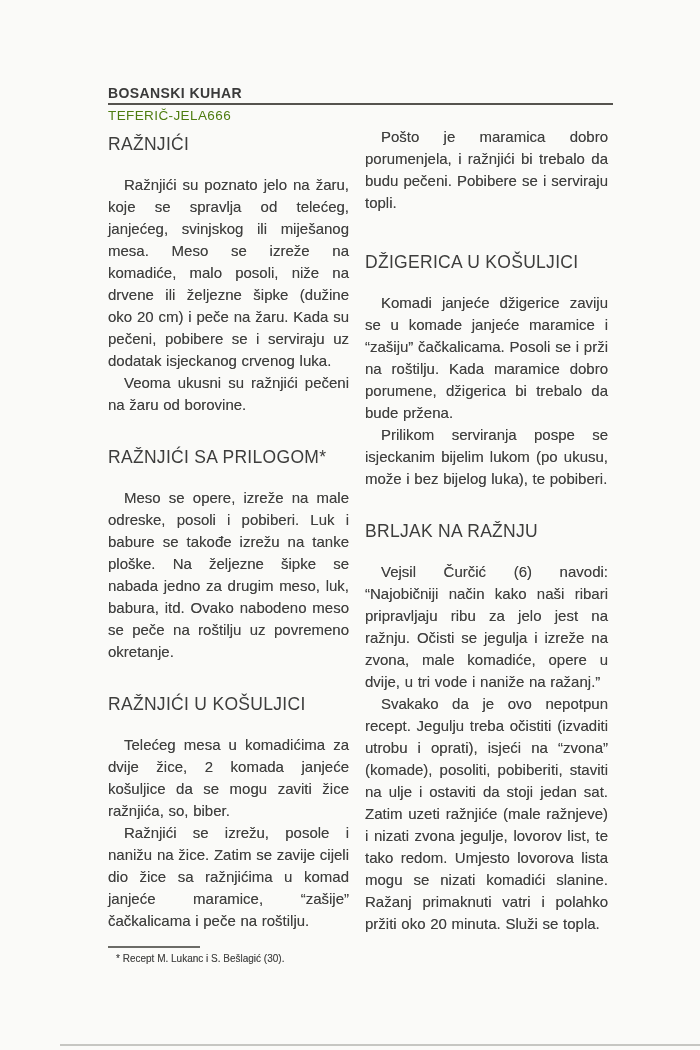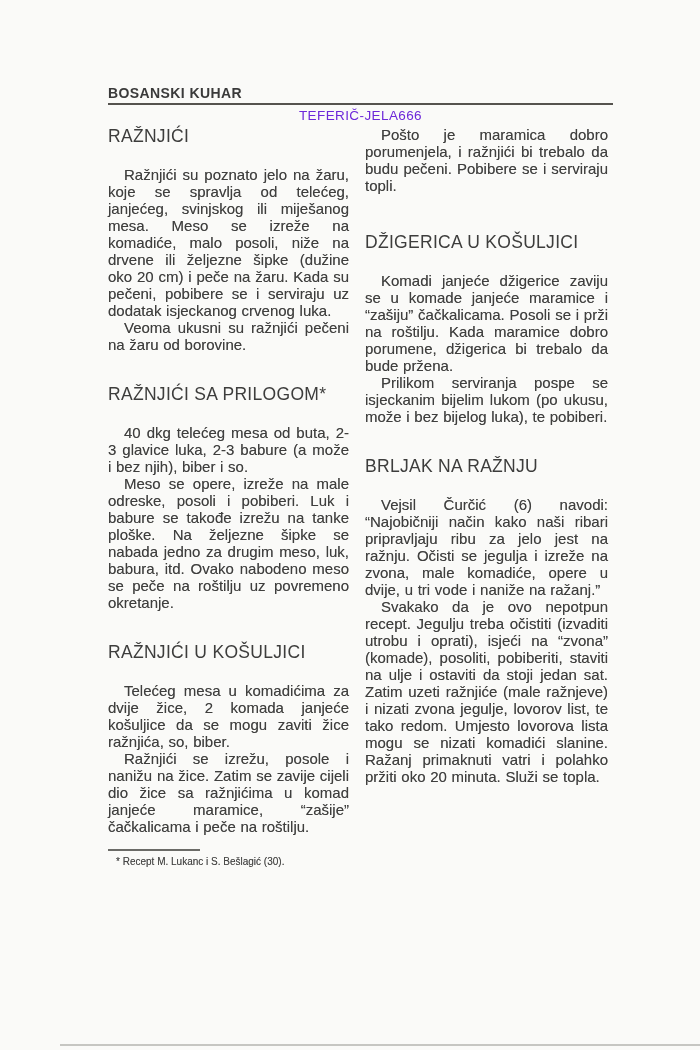--- a/index.html
+++ b/index.html
@@ -6,34 +6,34 @@
   .page{
     position:relative;width:700px;height:1050px;overflow:hidden;
     background:#fafaf8;
     font-family:"Liberation Sans", sans-serif;
     color:#3e3e3e;
   }
   
   .header{position:absolute;left:108px;top:85px;width:505px;}
   .book-title{font-size:14px;font-weight:bold;letter-spacing:0.4px;color:#3a3a3a;}
   .header-rule{height:2px;background:#55534f;margin-top:2px;}
-  .header-row{display:flex;justify-content:center;margin-top:3px;font-size:13.5px;letter-spacing:0.4px;color:#6d28d9;}
+  .header-row{display:flex;justify-content:flex-start;margin-top:3px;font-size:13.5px;letter-spacing:0.4px;color:#4d7c0f;}
   
   .col{position:absolute;top:126px;}
   .col-left{left:108px;width:241px;}
   .col-right{left:365px;width:243px;}
   .section-heading{
     font-size:17.5px;font-weight:400;letter-spacing:0.3px;color:#3d3d3c;
     margin:0 0 19px 0;
   }
-  .section{margin-top:0;}
+  .section{margin-top:8px;}
   .section + .section{margin-top:31px;}
   .col-right .section:first-of-type{margin-top:38px;}
   .body-par{
-    margin:0;font-size:15px;line-height:17px;text-align:justify;
+    margin:0;font-size:15px;line-height:22px;text-align:justify;
     text-indent:16px;color:#3f3f3e;
     text-shadow:0 0 0.5px rgba(62,62,62,0.55);
     word-spacing:0.5px;
   }
   .footnote-rule{width:92px;height:2px;background:#6b6b67;margin-top:14px;}
   .footnote{
     margin:5px 0 0 0;font-size:10px;color:#454544;text-indent:8px;
     text-shadow:0 0 0.4px rgba(62,62,62,0.5);
   }
   .scan-edge{position:absolute;left:60px;right:0;top:1044px;height:2px;background:#c6c6c2;}
@@ -53,21 +53,20 @@
   </div>
 
   <div class="col col-left">
     <div class="section">
       <h2 class="section-heading">RAŽNJIĆI</h2>
       <p class="body-par">Ražnjići su poznato jelo na žaru, koje se spravlja od telećeg, janjećeg, svinjskog ili miješanog mesa. Meso se izreže na komadiće, malo posoli, niže na drvene ili željezne šipke (dužine oko 20 cm) i peče na žaru. Kada su pečeni, pobibere se i serviraju uz dodatak isjeckanog crvenog luka.</p>
       <p class="body-par">Veoma ukusni su ražnjići pečeni na žaru od borovine.</p>
     </div>
     <div class="section">
       <h2 class="section-heading">RAŽNJIĆI SA PRILOGOM*</h2>
-      <p class="body-par">40 dkg telećeg mesa od buta, 2-3 glavice luka, 2-3 babure (a može i bez njih), biber i so.</p>
       <p class="body-par">Meso se opere, izreže na male odreske, posoli i pobiberi. Luk i babure se takođe izrežu na tanke ploške. Na željezne šipke se nabada jedno za drugim meso, luk, babura, itd. Ovako nabodeno meso se peče na roštilju uz povremeno okretanje.</p>
     </div>
     <div class="section">
       <h2 class="section-heading">RAŽNJIĆI U KOŠULJICI</h2>
       <p class="body-par">Telećeg mesa u komadićima za dvije žice, 2 komada janjeće košuljice da se mogu zaviti žice ražnjića, so, biber.</p>
       <p class="body-par">Ražnjići se izrežu, posole i nanižu na žice. Zatim se zavije cijeli dio žice sa ražnjićima u komad janjeće maramice, “zašije” čačkalicama i peče na roštilju.</p>
     </div>
     <div class="footnote-rule"></div>
     <p class="footnote">* Recept M. Lukanc i S. Bešlagić (30).</p>
   </div>

